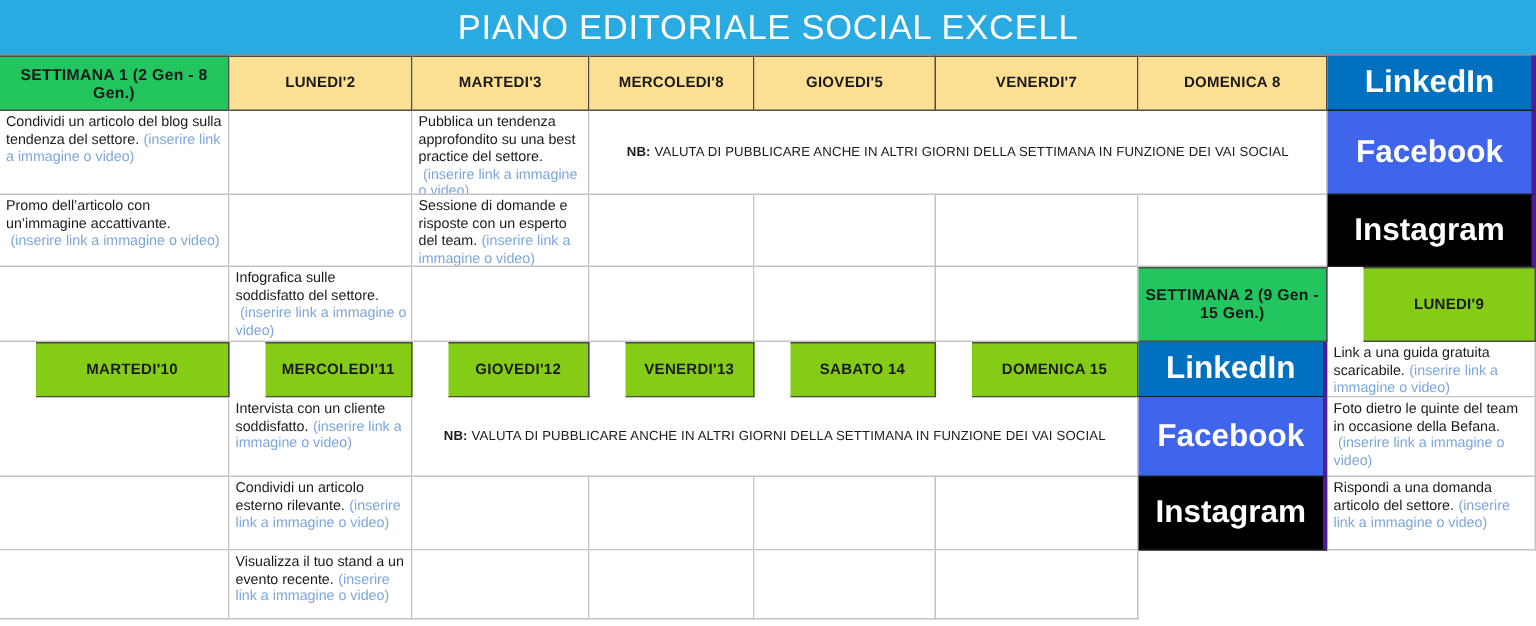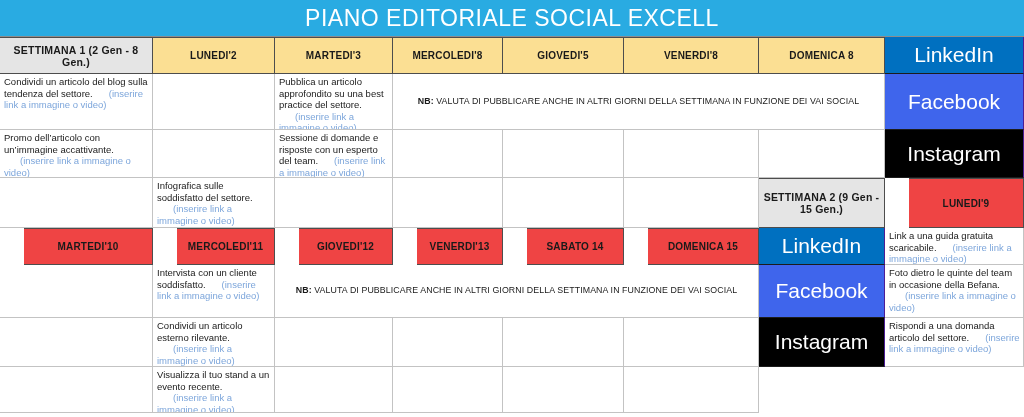--- a/index.html
+++ b/index.html
@@ -26,43 +26,43 @@
 
   .cell { overflow:hidden; }
 
   
   .hd {
     display:flex; align-items:center; justify-content:center;
     font-size:10px; font-weight:bold; color:#1a1a1a; letter-spacing:0.2px;
     border-right:1px solid #4d4d4d; border-bottom:1px solid #4d4d4d; border-top:1px solid #4d4d4d;
     text-align:center;
   }
-  .wk   { background:#e5e5e5; font-size:10.5px; }
+  .wk   { background:#22c55e; font-size:10.5px; }
   .day1 { background:#fbdf93; }
-  .day2 { background:#ef4444;margin-left:24px; }
+  .day2 { background:#84cc16;margin-left:24px; }
 
   
   .lab {
     display:flex; align-items:center; justify-content:center;
-    color:#ffffff; font-size:21px; font-weight:400;
-    border-right:1px solid #4c1d95; border-bottom:1px solid #1c1c1c;
+    color:#ffffff; font-size:21px; font-weight:700;
+    border-right:3px solid #4c1d95; border-bottom:1px solid #1c1c1c;
   }
   .linkedin  { background:#0070c0; }
   .facebook  { background:#3f65ec; }
   .instagram { background:#000000; }
 
   
   .c {
     background:#ffffff;
     border-right:1px solid #c3c3c3; border-bottom:1px solid #c3c3c3;
     padding:2px 3px 1px 4px;
     font-size:9.5px; line-height:11.5px; color:#1a1a1a;
     text-align:left;
   }
-  .c .lk { color:#7da6db; margin-left:16px; }
+  .c .lk { color:#7da6db; margin-left:3px; }
 
   
   .note {
     grid-column:span 4;
     display:flex; align-items:center; justify-content:center;
     font-size:8.8px; color:#1a1a1a; letter-spacing:0.1px;
     text-align:center; padding:2px 6px;
   }
   .note .nbp { font-weight:bold; }
 </style>
@@ -75,27 +75,27 @@
     <h1>PIANO EDITORIALE SOCIAL EXCELL</h1>
   </div>
 
   <div class="grid">
 
     <div class="cell hd wk">SETTIMANA 1 (2 Gen - 8 Gen.)</div>
     <div class="cell hd day1">LUNEDI'2</div>
     <div class="cell hd day1">MARTEDI'3</div>
     <div class="cell hd day1">MERCOLEDI'8</div>
     <div class="cell hd day1">GIOVEDI'5</div>
-    <div class="cell hd day1">VENERDI'8</div>
+    <div class="cell hd day1">VENERDI'7</div>
     <div class="cell hd day1">DOMENICA 8</div>
 
     <div class="cell lab linkedin">LinkedIn</div>
     <div class="cell c"><span class="t">Condividi un articolo del blog sulla tendenza del settore.</span><span class="lk">(inserire link a immagine o video)</span></div>
     <div class="cell c"></div>
-    <div class="cell c"><span class="t">Pubblica un articolo approfondito su una best practice del settore.</span><span class="lk">(inserire link a immagine o video)</span></div>
+    <div class="cell c"><span class="t">Pubblica un tendenza approfondito su una best practice del settore.</span><span class="lk">(inserire link a immagine o video)</span></div>
     <div class="cell c note">
         <span><span class="nbp">NB:</span><span> VALUTA DI PUBBLICARE ANCHE IN ALTRI GIORNI DELLA SETTIMANA IN FUNZIONE DEI VAI SOCIAL</span></span>
       </div>
 
     <div class="cell lab facebook">Facebook</div>
     <div class="cell c"><span class="t">Promo dell’articolo con un’immagine accattivante.</span><span class="lk">(inserire link a immagine o video)</span></div>
     <div class="cell c"></div>
     <div class="cell c"><span class="t">Sessione di domande e risposte con un esperto del team.</span><span class="lk">(inserire link a immagine o video)</span></div>
     <div class="cell c"></div>
     <div class="cell c"></div>

